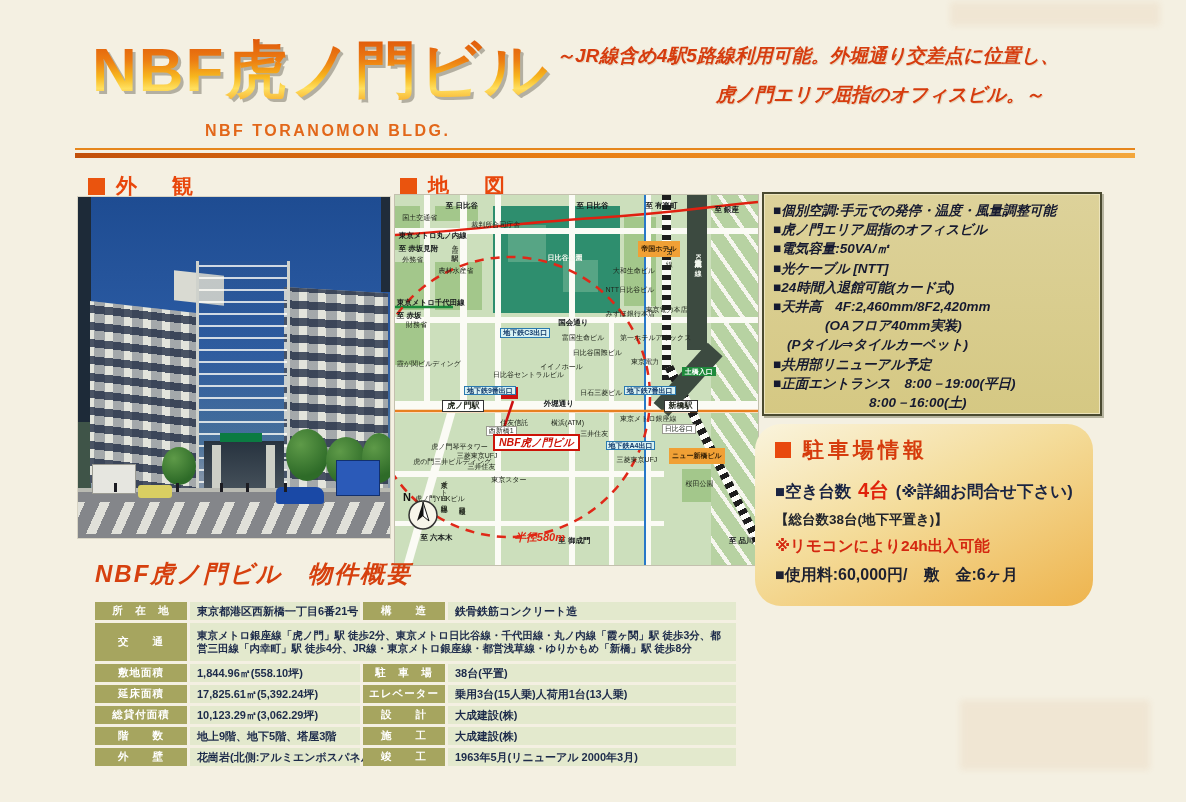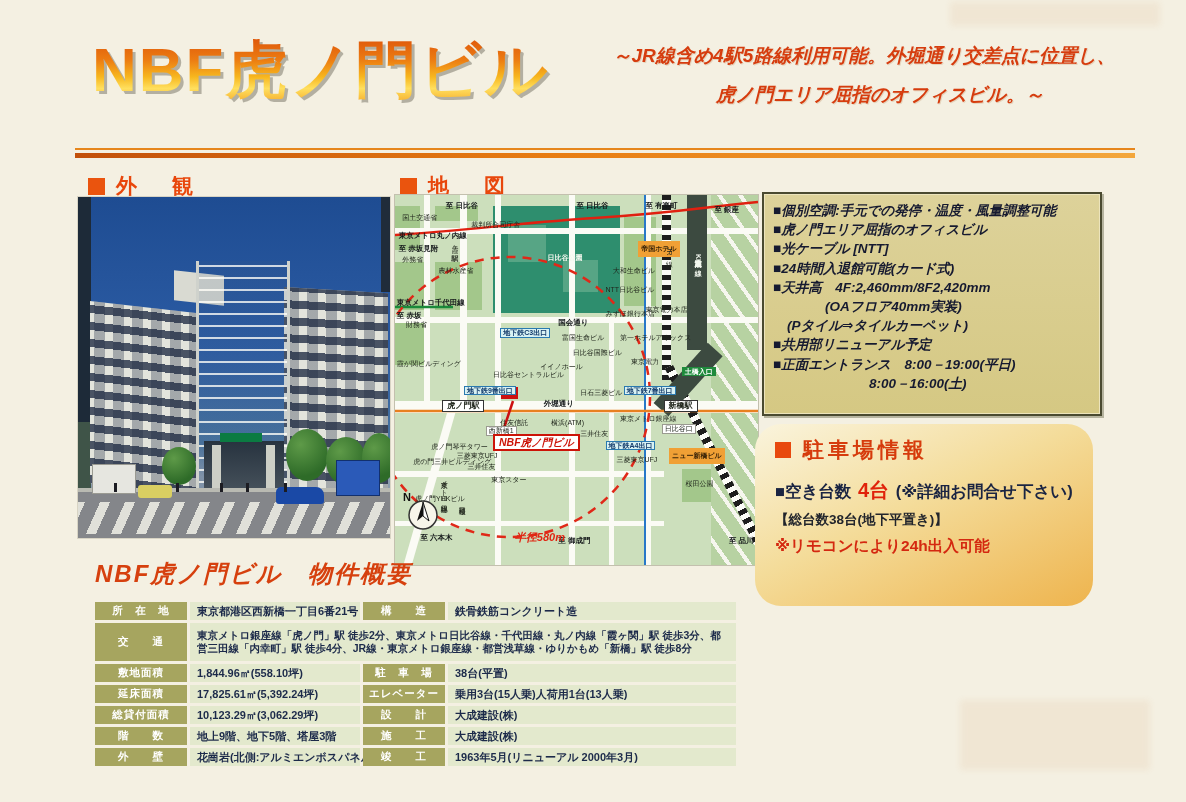--- a/index.html
+++ b/index.html
@@ -8,21 +8,21 @@
   .abs{position:absolute;}
 
   
   .title{left:92px;top:28px;font-size:62px;font-weight:bold;letter-spacing:2px;
     background:linear-gradient(180deg,#d94708 0%,#ec7c12 38%,#f7b61e 58%,#ffdf5e 72%,#ef8e0e 100%);
     -webkit-background-clip:text;background-clip:text;color:transparent;
     filter:drop-shadow(3px 3px 0 rgba(125,122,108,.55));white-space:nowrap;}
   .subtitle{left:205px;top:122px;font-size:16px;font-weight:bold;letter-spacing:2.5px;color:#e2671a;white-space:nowrap;}
   .tagline{left:556px;top:36px;width:616px;color:#d63c0e;font-style:italic;font-weight:bold;
     font-size:19px;line-height:39px;text-shadow:1px 1px 0 rgba(200,160,120,.35);}
-  .tagline .tl1{text-align:center;}
+  .tagline .tl1{text-align:left;}
   .tagline .tl2{text-align:center;}
   .tagline .tl3{text-align:right;padding-right:128px;}
   .rule1{left:75px;top:148px;width:1060px;height:2px;background:#e6861c;}
   .rule2{left:75px;top:153px;width:1060px;height:5px;background:linear-gradient(90deg,#c2500a,#e87d12 45%,#f3a73c);}
 
   .sechead{font-size:21px;font-weight:bold;letter-spacing:7px;color:#e8470c;white-space:nowrap;display:flex;align-items:center;gap:11px;}
   .sqbullet{width:17px;height:17px;background:#ea540e;display:inline-block;}
 
   
   .photo{left:78px;top:197px;width:312px;height:341px;overflow:hidden;
@@ -112,20 +112,21 @@
   .span3{grid-column:2/5;}
 
   .smudge{filter:blur(3px);opacity:.07;background:#c06a20;}
 </style>
 </head>
 <body>
 
 <div class="page">
 
   <div class="abs title">NBF虎ノ門ビル</div>
+  <div class="abs subtitle">NBF TORANOMON BLDG.</div>
   <div class="abs tagline">
     <div class="tl1">～JR線含め4駅5路線利用可能。外堀通り交差点に位置し、</div>
     <div class="tl3">虎ノ門エリア屈指のオフィスビル。～</div>
   </div>
   <div class="abs rule1"></div>
   <div class="abs rule2"></div>
 
   <div class="abs sechead" style="left:88px;top:172px;">
     <span class="sqbullet"></span>
     <span>外　観</span>
@@ -275,20 +276,21 @@
         <span class="ml b" style="left: 45%; top: 92.5%;">至 御成門</span>
         <span class="ml b" style="left: 92%; top: 92.5%;">至 品川</span>
         <span class="ml rd" style="left: 33%; top: 91%;">半径580m</span>
         <span class="ml v wh" style="left: 82.5%; top: 16%;">東京高速道路KK線</span>
       </div>
   </div>
 
   <div class="abs features">
     <div class="fl">■個別空調:手元での発停・温度・風量調整可能</div>
     <div class="fl">■虎ノ門エリア屈指のオフィスビル</div>
+    <div class="fl">■電気容量:50VA/㎡</div>
     <div class="fl">■光ケーブル [NTT]</div>
     <div class="fl">■24時間入退館可能(カード式)</div>
     <div class="fl">■天井高　4F:2,460mm/8F2,420mm</div>
     <div class="fl ind2">(OAフロア40mm実装)</div>
     <div class="fl ind1">(Pタイル⇒タイルカーペット)</div>
     <div class="fl">■共用部リニューアル予定</div>
     <div class="fl">■正面エントランス　8:00－19:00(平日)</div>
     <div class="fl ind3">8:00－16:00(土)</div>
   </div>
 
@@ -297,20 +299,21 @@
       <span class="sqbullet"></span>
       <span>駐車場情報</span>
     </div>
     <div class="pk-line1">
       <span>■空き台数</span>
       <span class="big">4台</span>
       <span>(※詳細お問合せ下さい)</span>
     </div>
     <div class="pk-line2">【総台数38台(地下平置き)】</div>
     <div class="pk-line3">※リモコンにより24h出入可能</div>
+    <div class="pk-line4">■使用料:60,000円/　敷　金:6ヶ月</div>
   </div>
 
   <div class="abs ovtitle">NBF虎ノ門ビル　物件概要</div>
   <div class="abs ovtable">
     <div class="cell lab">所　在　地</div>
     <div class="cell val">東京都港区西新橋一丁目6番21号</div>
     <div class="cell lab">構　　造</div>
     <div class="cell val">鉄骨鉄筋コンクリート造</div>
 
     <div class="cell lab">交　　通</div>

